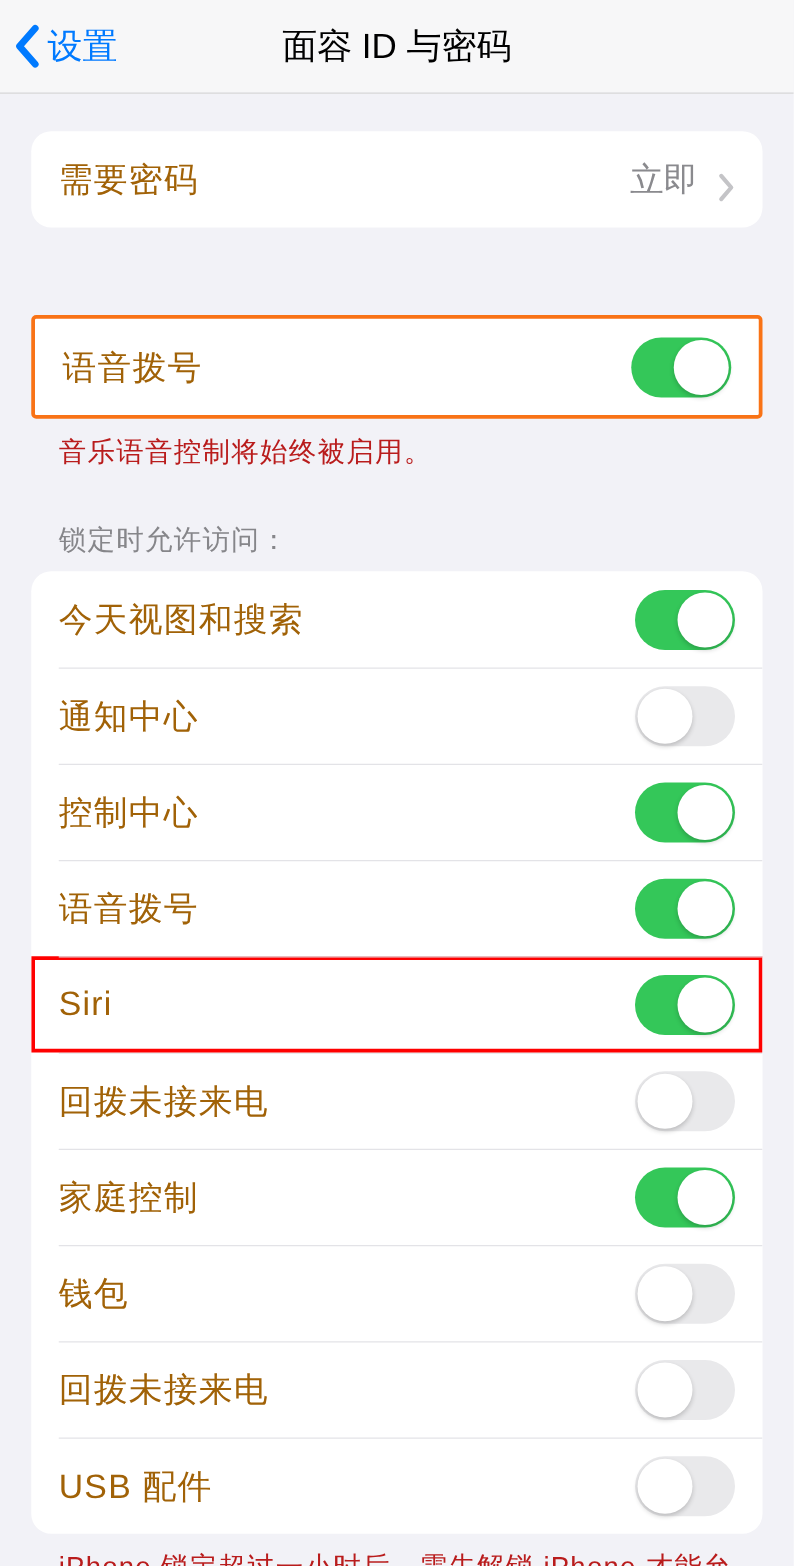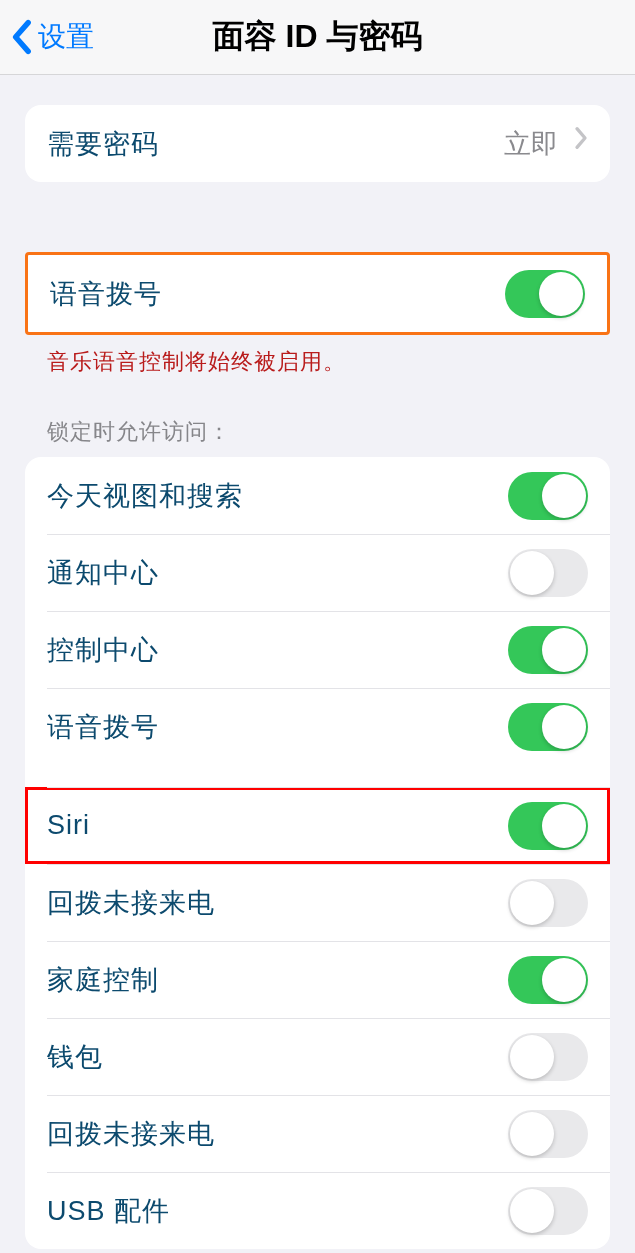--- a/index.html
+++ b/index.html
@@ -37,22 +37,22 @@
       margin-right: 6px;
     }
     .back-chevron svg {
       width: 100%;
       height: 100%;
     }
     .nav-title {
       position: absolute;
       left: 50%;
       transform: translateX(-50%);
-      font-size: 32px;
-      font-weight: 700;
+      font-size: 28px;
+      font-weight: 400;
       color: #000;
     }
     .content {
       padding: 0 25px;
     }
     .group {
       background: #fff;
       border-radius: 16px;
       overflow: hidden;
       margin-top: 30px;
@@ -75,30 +75,29 @@
       top: 0;
       left: 22px;
       right: 0;
       height: 1px;
       background: #e3e3e7;
     }
     .row.highlighted {
       outline: 3px solid #ff0000;
       outline-offset: -3px;
       z-index: 1;
-      margin-top: 22px;
     }
     .row-label {
       font-size: 27px;
-      color: #0c4a6e;
+      color: #a16207;
       letter-spacing: 1px;
     }
     .row-value {
       display: flex;
-      align-items: flex-start;
+      align-items: flex-end;
       color: #8a8a8e;
       font-size: 27px;
     }
     .chevron-right {
       width: 14px;
       height: 24px;
       margin-left: 16px;
     }
     .chevron-right svg {
       width: 100%;

